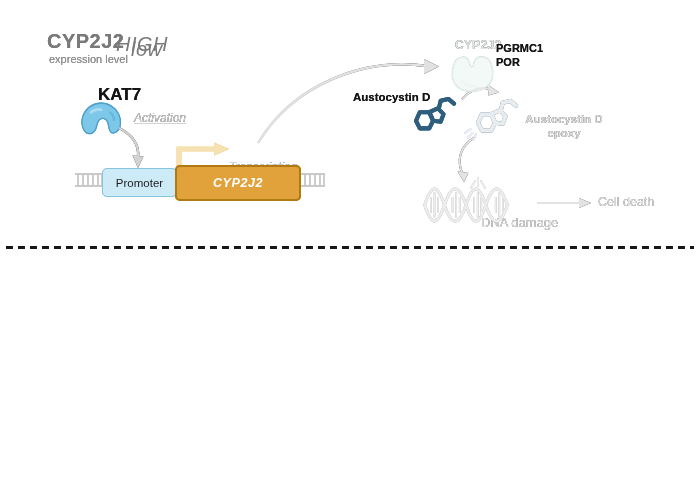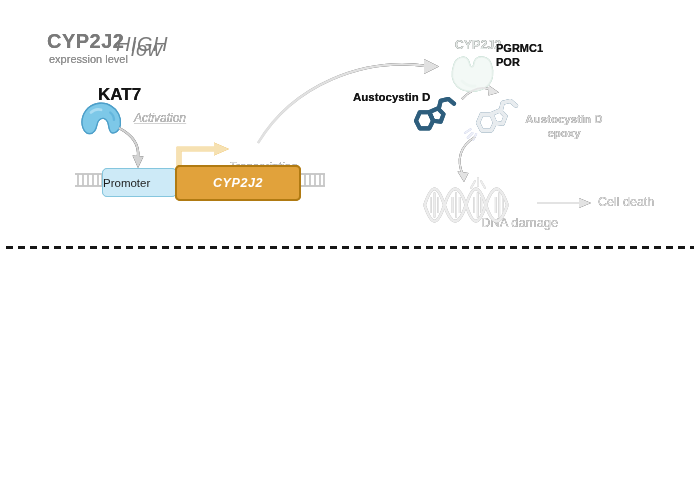--- a/index.html
+++ b/index.html
@@ -28,21 +28,21 @@
   .transcription-label{left:229px;top:160px;font-size:12px;}
   .enzyme-label{left:450px;top:38px;width:56px;text-align:center;font-size:12.5px;}
   .cofactor{left:496px;top:42px;width:52px;text-align:left;font-size:11px;line-height:1.25;}
   .substrate-label{left:353px;top:91px;font-size:11.5px;}
   .product-label{left:520px;top:112px;width:88px;text-align:center;font-size:11.5px;line-height:1.25;}
   .damage-label{left:481px;top:172px;font-size:13px;color:#1a1a1a;margin-top:43px;}
   .death-label{left:598px;top:195px;font-size:12.5px;color:#1a1a1a;}
 
   
   .promoter-box{left:102px;top:168px;width:73px;height:27px;background:#cdeaf7;border:1.6px solid #85c6de;
-    border-radius:5px;display:flex;align-items:center;font-size:11.5px;color:#1d1d1d;z-index:1;}
+    border-radius:5px;display:flex;align-items:center;justify-content:center;font-size:11.5px;color:#1d1d1d;z-index:1;}
   .gene-box{left:175px;top:165px;width:122px;height:32px;background:#e1a23b;border:2px solid #b07a12;
     border-radius:5px;display:flex;align-items:center;justify-content:center;
     font-size:12.5px;font-weight:700;font-style:italic;color:#ffffff;letter-spacing:.6px;z-index:2;}
   .dna-left{left:75px;top:171px;width:28px;height:18px;color:#c6c6c6;}
   .dna-right{left:297px;top:171px;width:28px;height:18px;color:#c6c6c6;}
 
   
   .kat7-blob{left:79px;top:100px;width:46px;height:38px;}
   .activation-arrow{left:115px;top:126px;width:30px;height:44px;color:#1c1c1c;}
   .bent-arrow{left:173px;top:142px;width:58px;height:32px;color:#e8a21c;}

